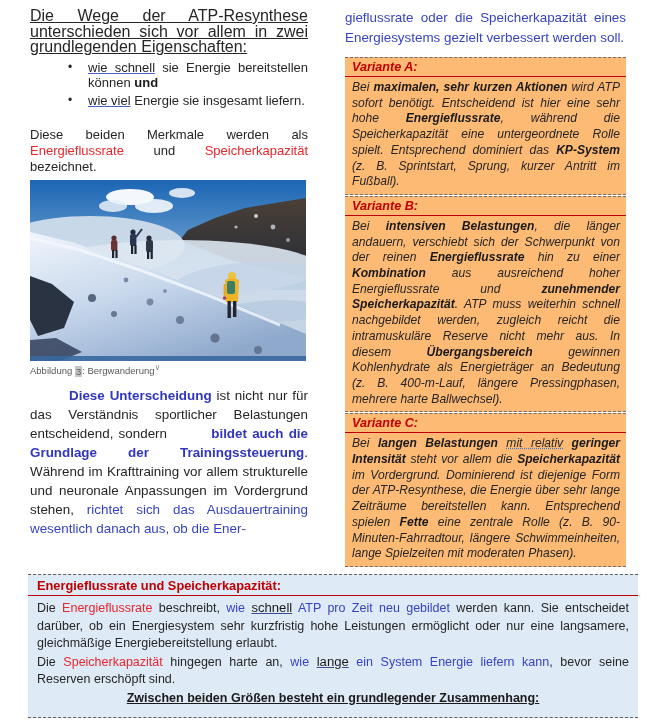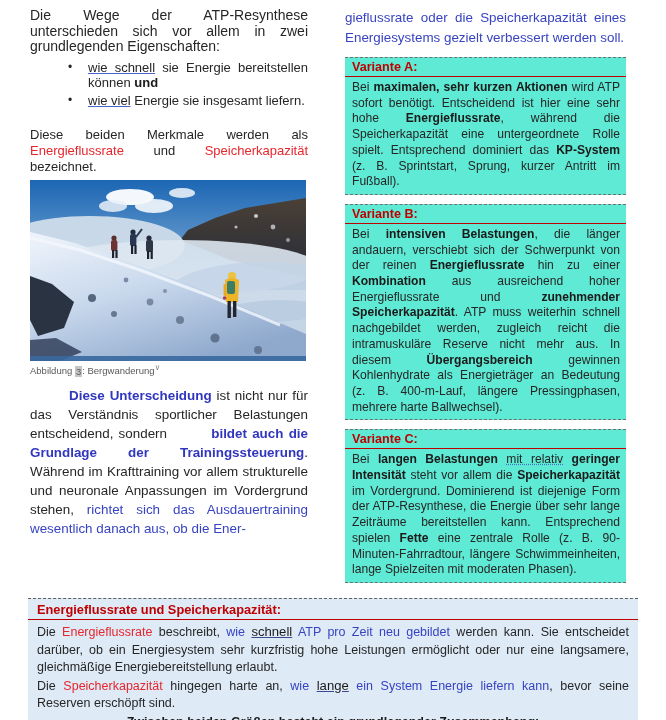--- a/index.html
+++ b/index.html
@@ -3,38 +3,38 @@
 <meta charset="utf-8">
 <style>
   html,body{margin:0;padding:0;background:#fff;}
   body{width:666px;height:720px;font-family:"Liberation Sans",sans-serif;color:#262626;overflow:hidden;}
   .page{box-sizing:border-box;width:666px;height:720px;padding:8px 40px 0 30px;position:relative;}
   .columns{display:flex;gap:37px;min-height:506px;align-items:flex-start;}
   .col-left{width:278px;flex:none;}
   .col-right{width:281px;flex:none;}
 
   p{margin:0;}
-  .intro{font-size:14px;line-height:15.6px;text-align:justify;}
+  .intro{font-size:16px;line-height:15.6px;text-align:justify;text-decoration:underline;}
   .bullets{margin:5px 0 2px 0;}
   .bullet{position:relative;padding-left:58px;font-size:13px;line-height:15.2px;margin-bottom:3px;text-align:justify;}
   .bullet .dot{position:absolute;left:38px;top:0;font-size:12px;}
   .merkmal{font-size:13px;line-height:16px;text-align:justify;margin-top:19px;}
 
   figure{margin:5px 0 0 0;}
   .photo{display:block;width:276px;height:181px;}
   figcaption{font-size:9.5px;color:#595959;margin-top:2px;}
   figcaption .fieldnum{background:#c6c6c6;padding:0 1px;}
   figcaption sup{color:#8a8a8a;font-size:8px;}
 
   .discussion{font-size:13.4px;line-height:19px;text-align:justify;margin-top:9px;}
 
   .continuation{font-size:13.4px;line-height:19.5px;text-align:justify;margin-bottom:10px;}
 
-  .vbox{background:#5eead4;border-top:1.6px dashed #6f6f6f;border-bottom:1.6px dashed #6f6f6f;
-        padding:0 6px 4px 7px;margin-bottom:9px;}
+  .vbox{background:#fdba74;border-top:1.6px dashed #6f6f6f;border-bottom:1.6px dashed #6f6f6f;
+        padding:0 6px 4px 7px;margin-bottom:1px;font-style:italic;}
   .vtitle{display:block;color:#c00000;font-weight:bold;font-size:12.6px;line-height:17px;
           border-bottom:1.6px solid #c00000;margin:0 -6px 3px -7px;padding:1px 6px 0 7px;}
   .vbody{font-size:12.1px;line-height:15.7px;text-align:justify;}
 
   .summary{box-sizing:border-box;background:#deeaf6;border-top:1.8px dashed #5f5f5f;border-bottom:1.8px dashed #5f5f5f;
            margin:6px -12px 0 -2px;padding:2px 9px 8px 9px;font-size:12.5px;line-height:17.6px;}
   .stitle{display:block;color:#c00000;font-weight:bold;font-size:12.8px;line-height:17px;
           border-bottom:1.6px solid #c00000;margin:0 -9px 3px -9px;padding:0 9px 1px 9px;}
   .sum-p{text-align:justify;}
   .subhead{text-align:center;font-weight:bold;text-decoration:underline;color:#1a1a1a;margin:1px 0;}

